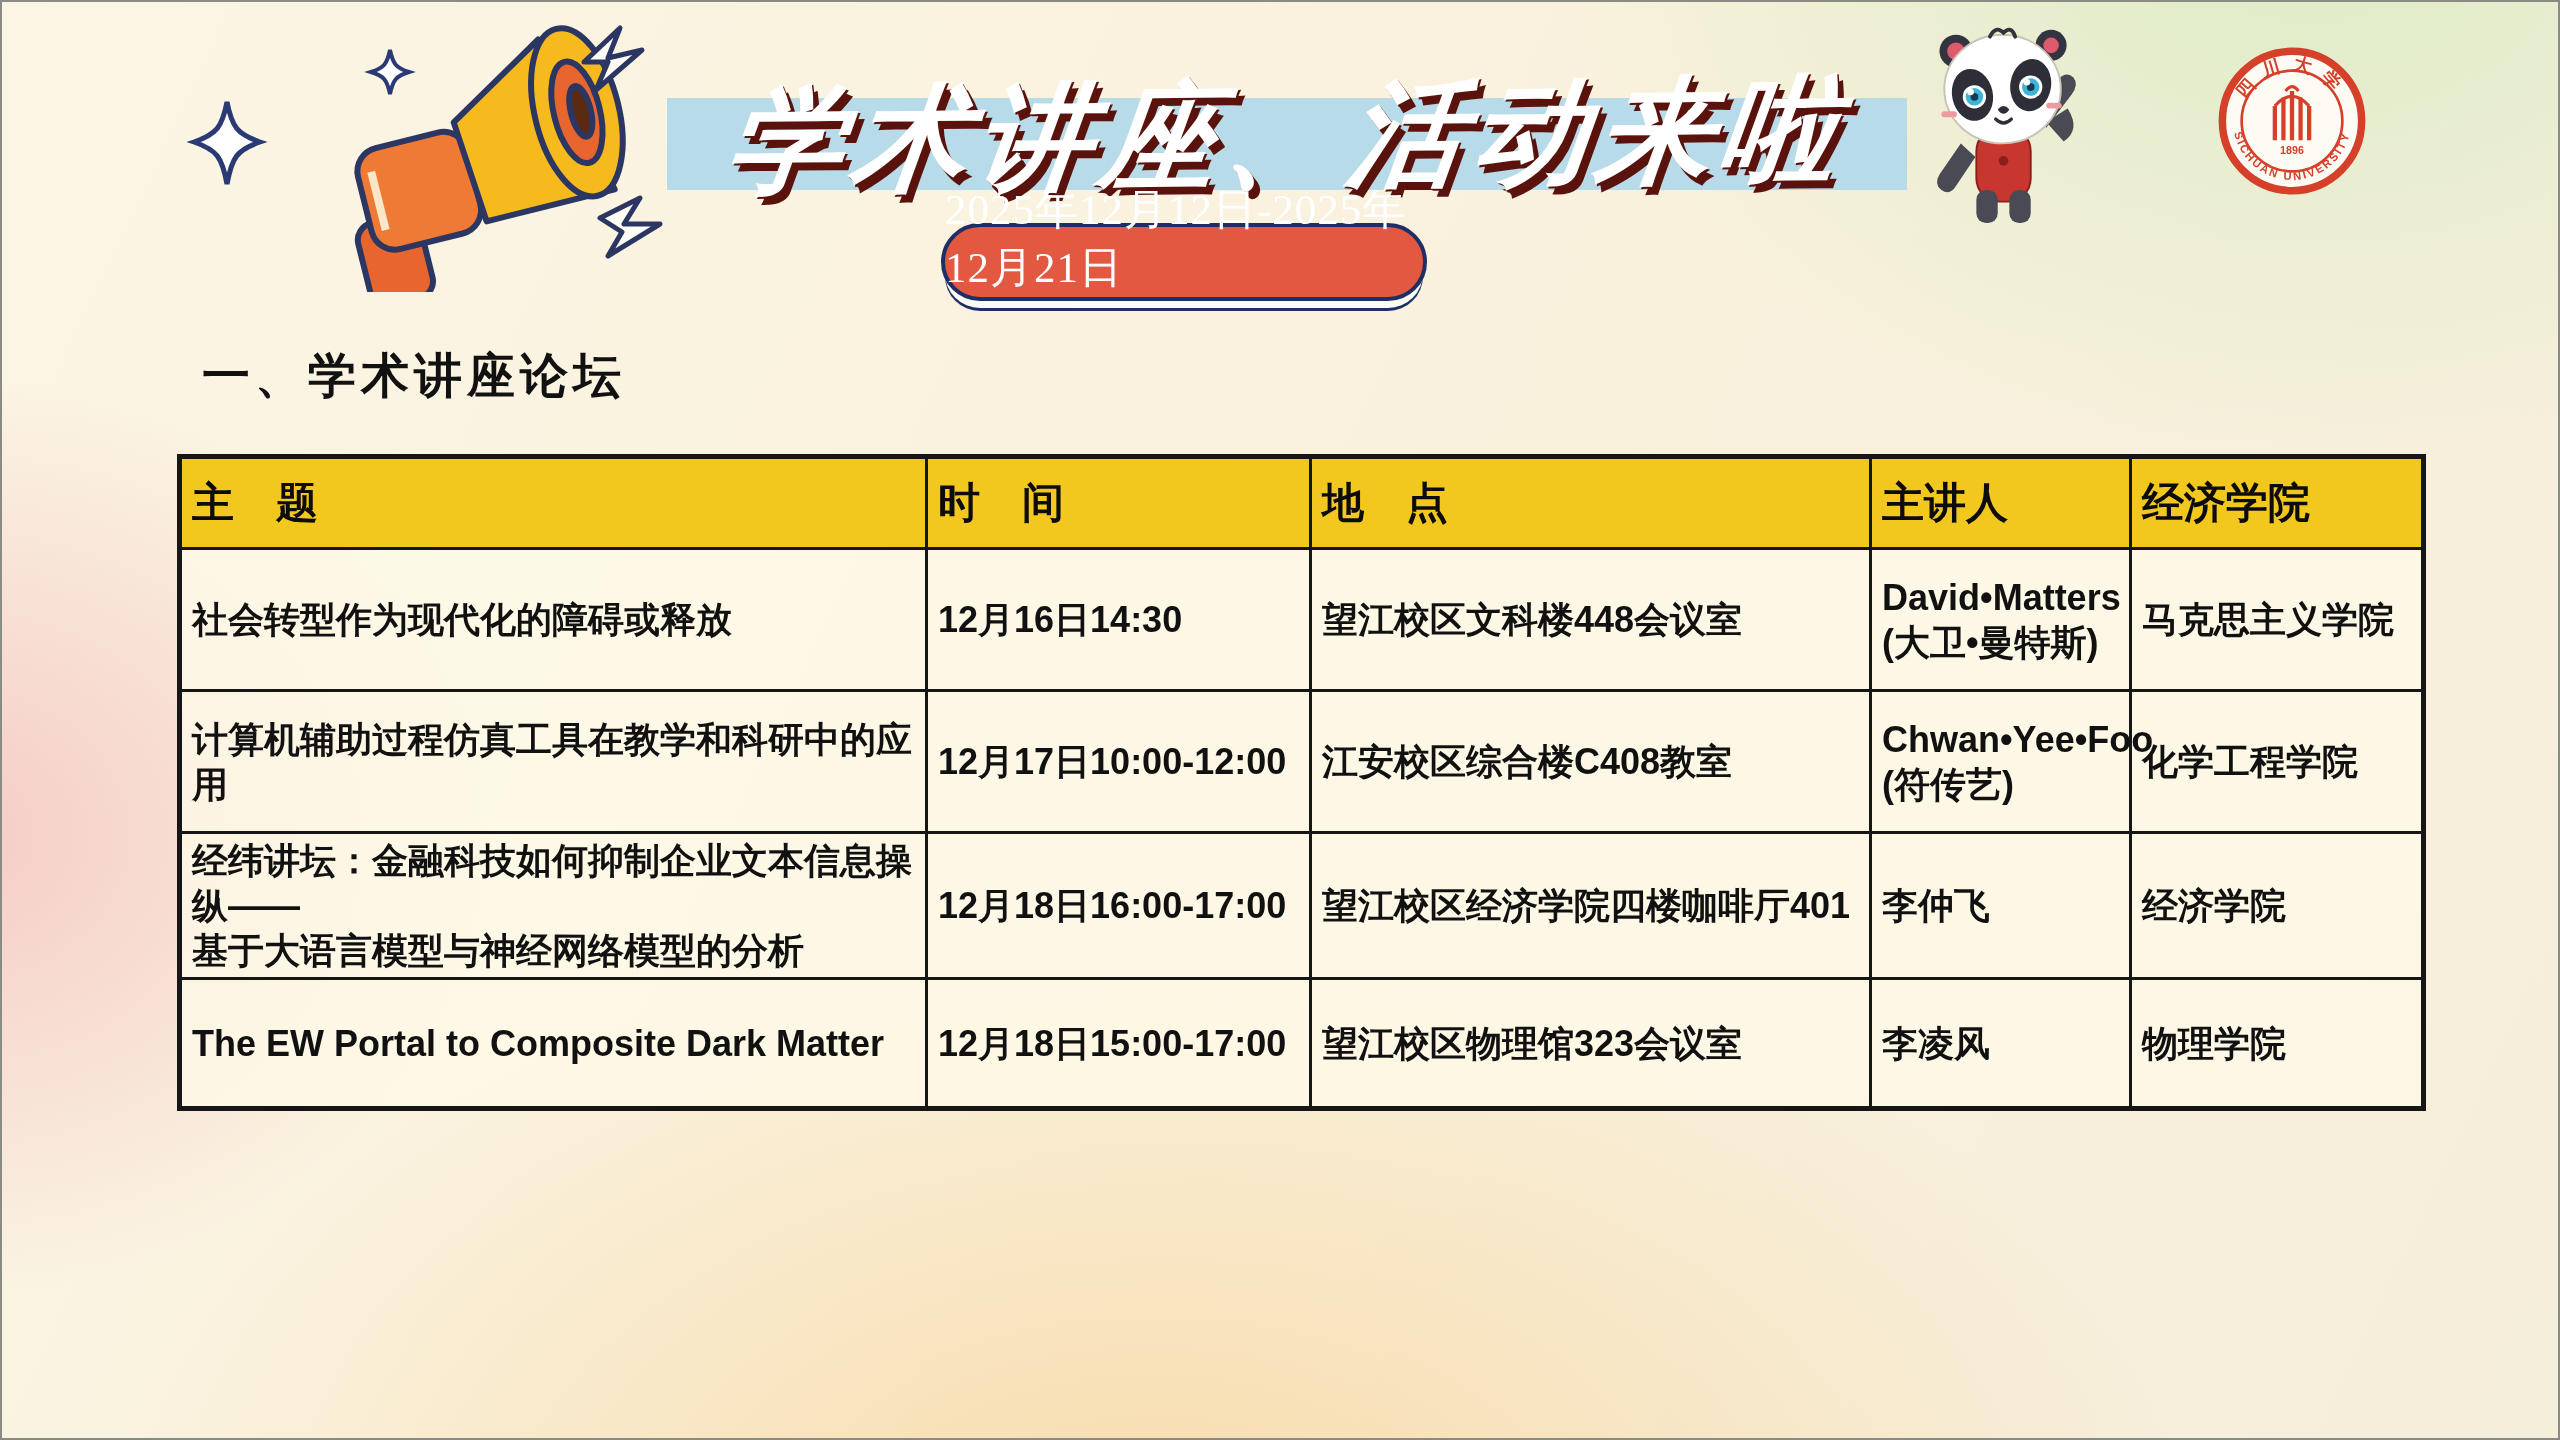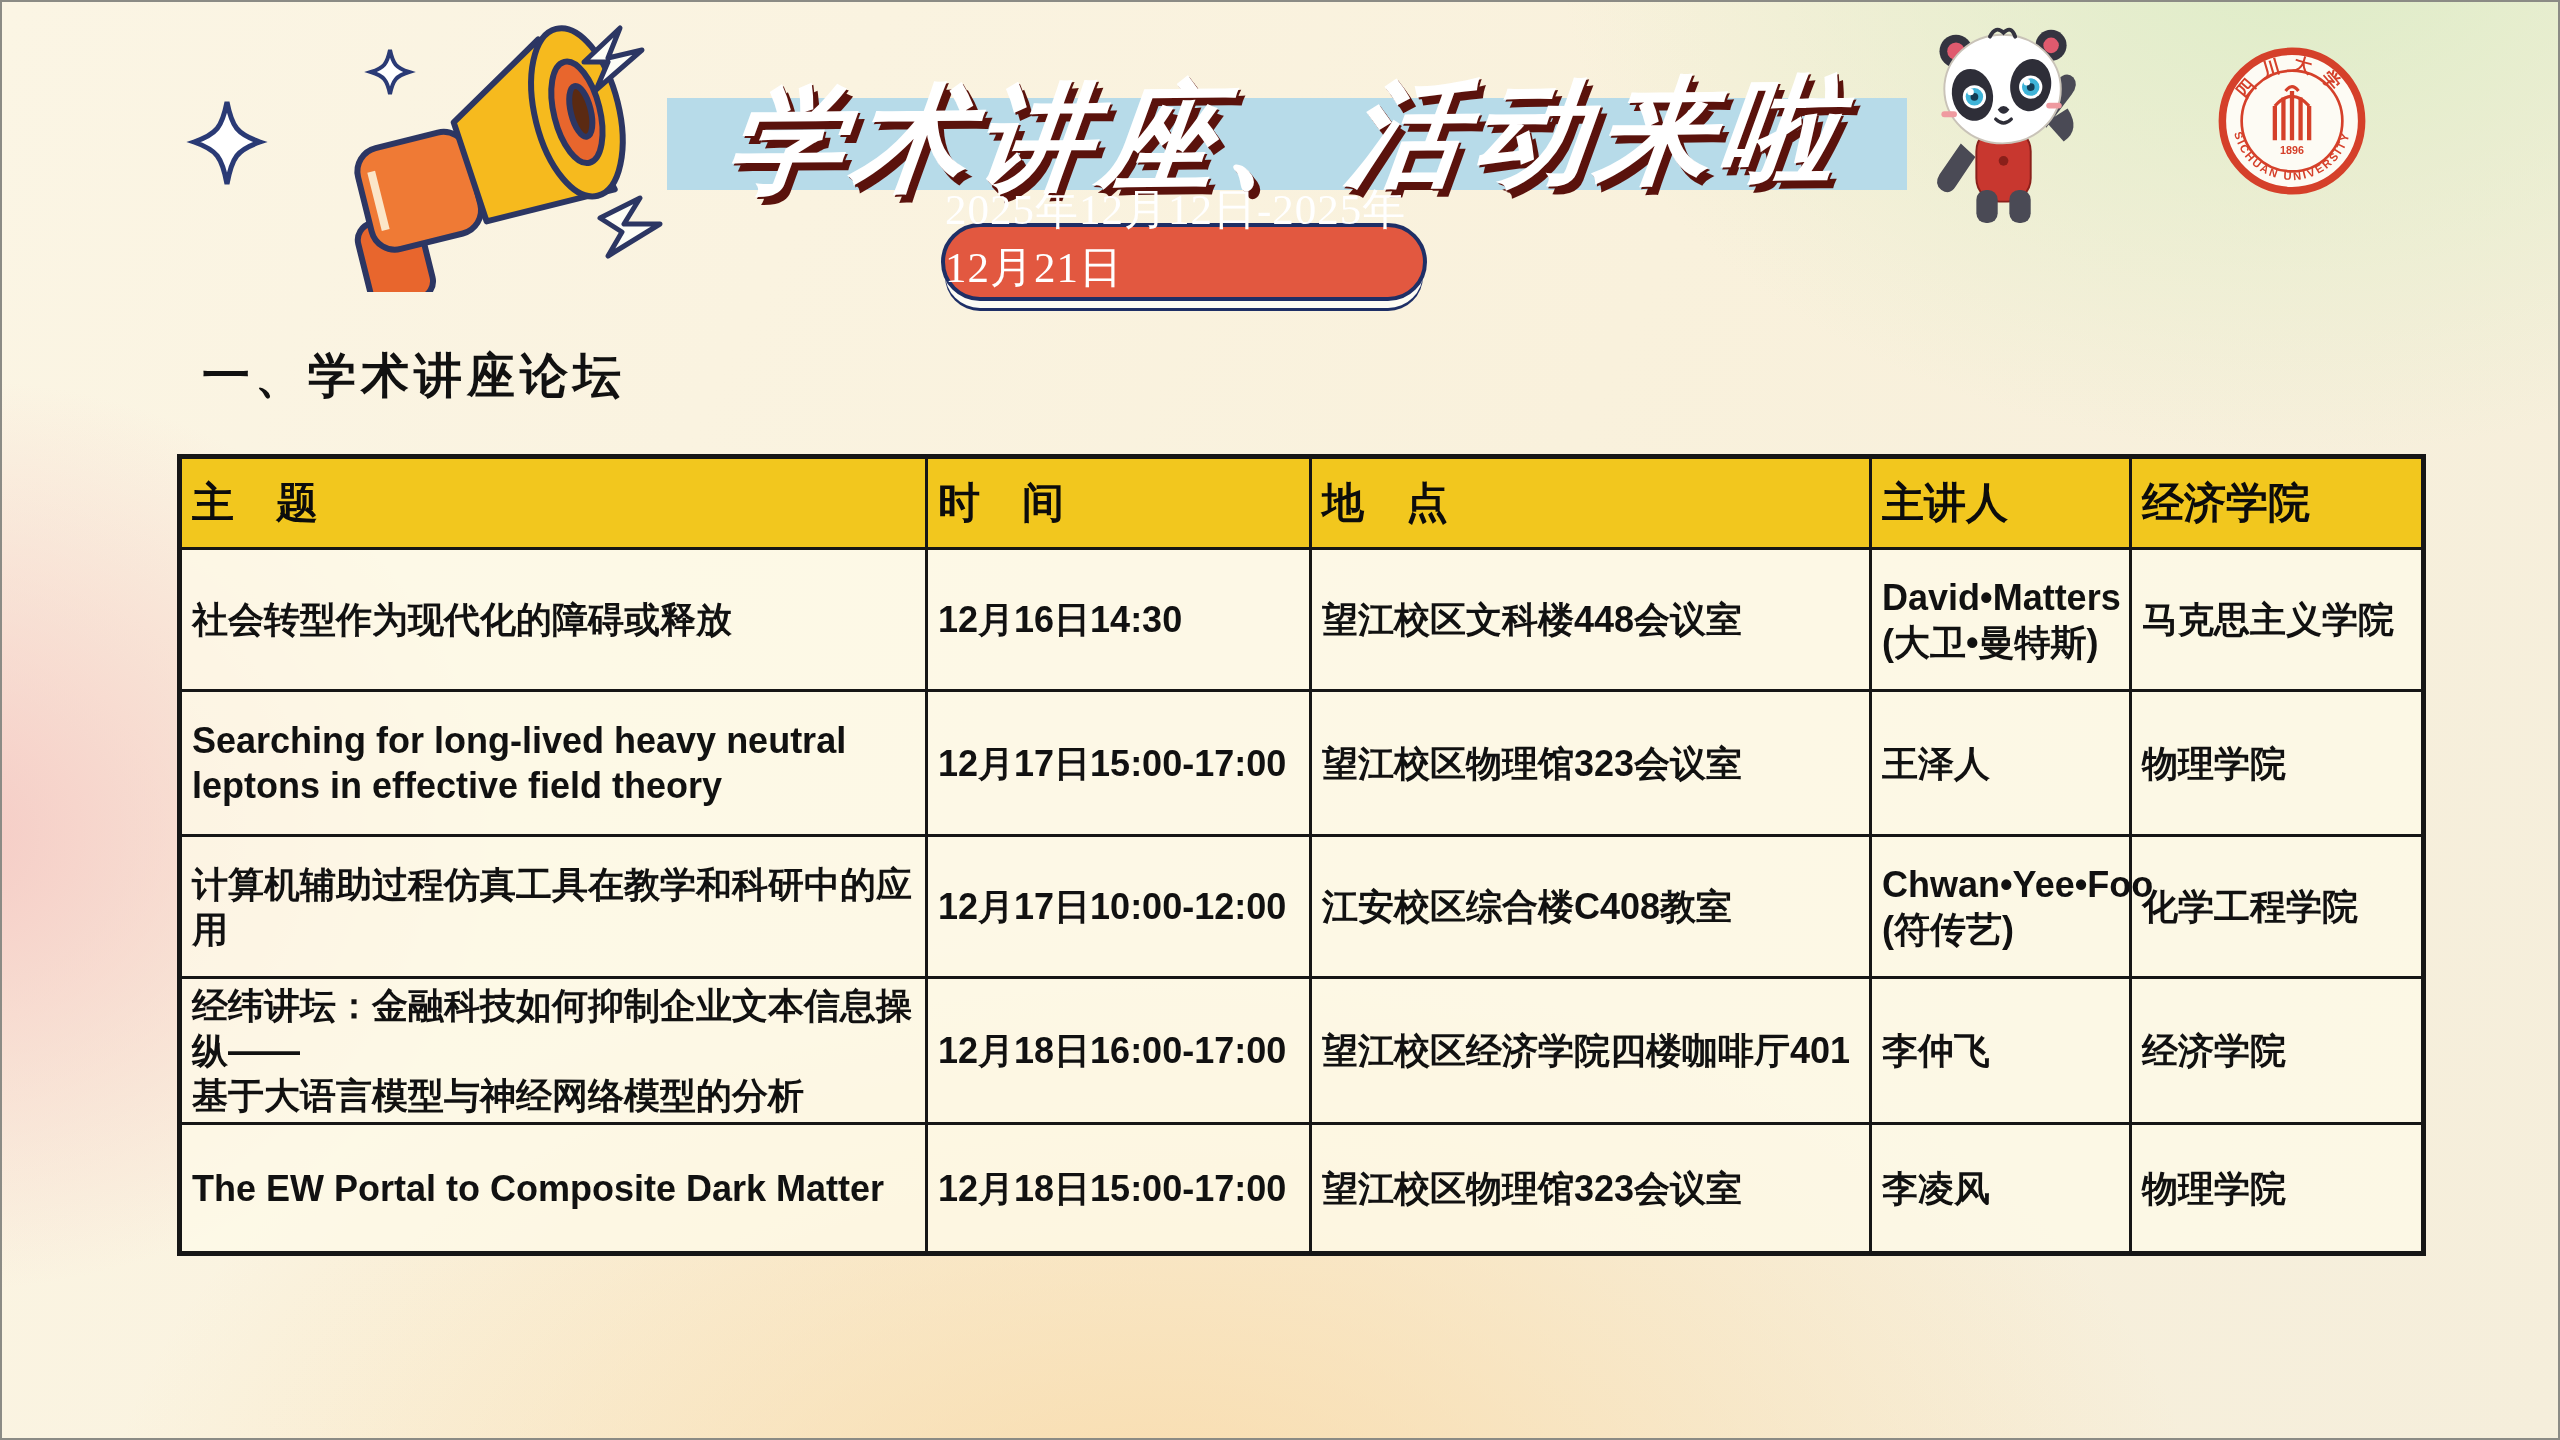--- a/index.html
+++ b/index.html
@@ -165,28 +165,20 @@
     </thead>
     <tbody>
       <tr class="r1">
         <td class="topic">社会转型作为现代化的障碍或释放</td>
         <td class="time">12月16日14:30</td>
         <td class="location">望江校区文科楼448会议室</td>
         <td class="speaker">David•Matters
 (大卫•曼特斯)</td>
         <td class="organizer">马克思主义学院</td>
       </tr>
-      <tr class="r2">
-        <td class="topic">Searching for long-lived heavy  neutral
-leptons in effective field theory</td>
-        <td class="time">12月17日15:00-17:00</td>
-        <td class="location">望江校区物理馆323会议室</td>
-        <td class="speaker">王泽人</td>
-        <td class="organizer">物理学院</td>
-      </tr>
       <tr class="r3">
         <td class="topic small">计算机辅助过程仿真工具在教学和科研中的应用</td>
         <td class="time">12月17日10:00-12:00</td>
         <td class="location">江安校区综合楼C408教室</td>
         <td class="speaker">Chwan•Yee•Foo
 (符传艺)</td>
         <td class="organizer">化学工程学院</td>
       </tr>
       <tr class="r4">
         <td class="topic small">经纬讲坛：金融科技如何抑制企业文本信息操纵——

